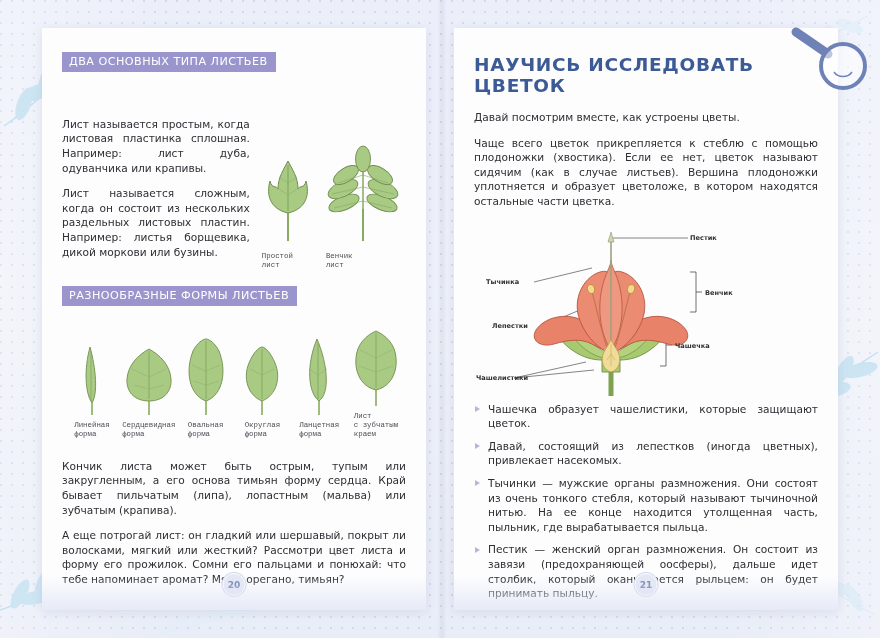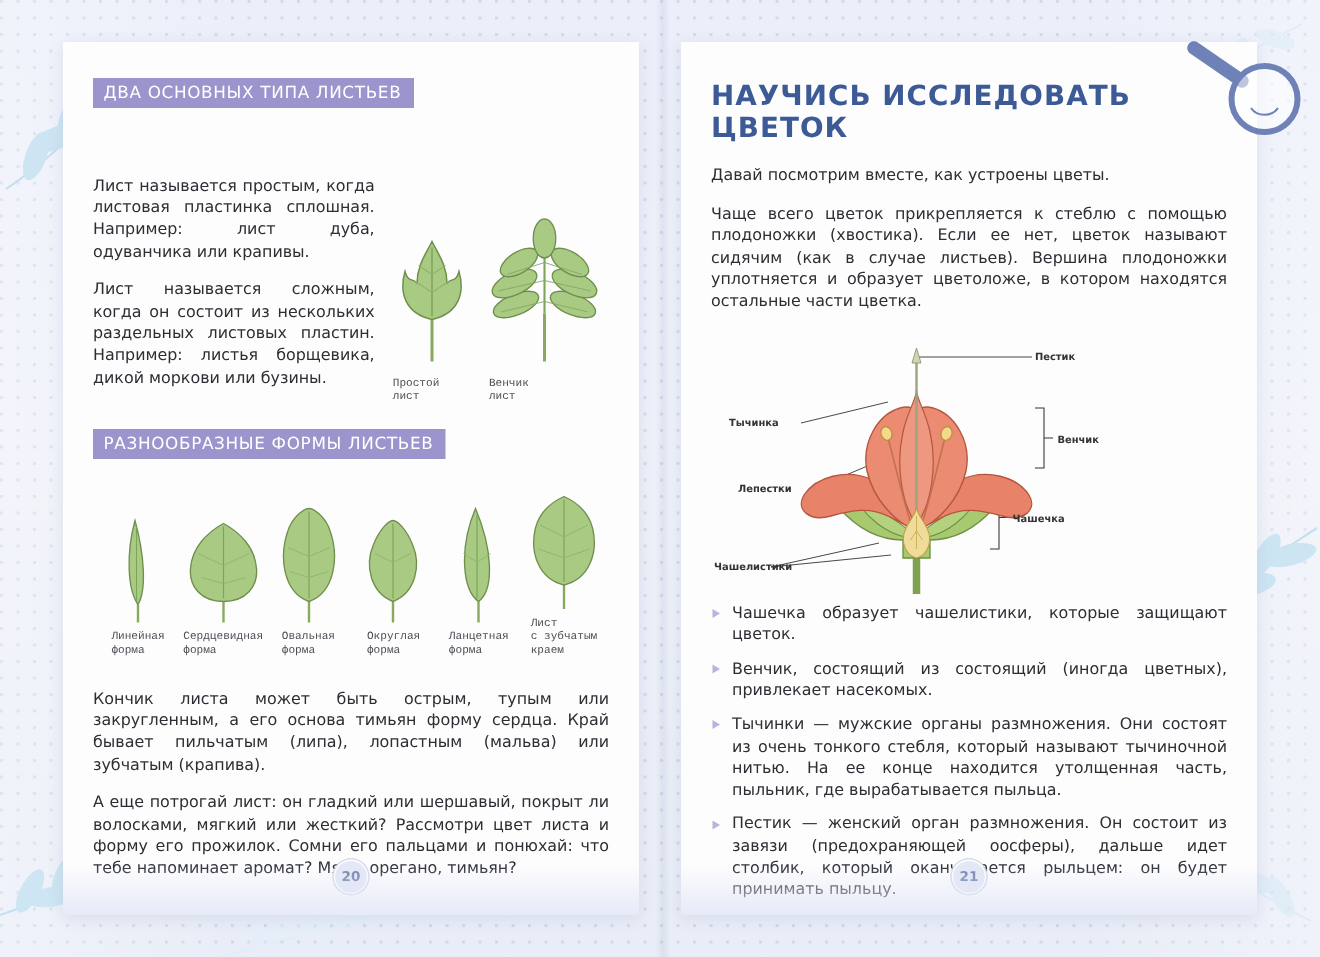--- a/index.html
+++ b/index.html
@@ -426,21 +426,21 @@
 
 
 
     <ul class="bullets">
       <li>
         <span class="tri"></span>
         <span>Чашечка образует чашелистики, которые защищают цветок.</span>
       </li>
       <li>
         <span class="tri"></span>
-        <span>Венчик, состоящий из состоящий (иногда цветных), привлекает насекомых.</span>
+        <span>Давай, состоящий из лепестков (иногда цветных), привлекает насекомых.</span>
       </li>
       <li>
         <span class="tri"></span>
         <span>Тычинки — мужские органы размножения. Они состоят из очень тонкого стебля, который называют тычиночной нитью. На ее конце находится утолщенная часть, пыльник, где вырабатывается пыльца.</span>
       </li>
       <li>
         <span class="tri"></span>
         <span>Пестик — женский орган размножения. Он состоит из завязи (предохраняющей оосферы), дальше идет столбик, который оканчивается рыльцем: он будет принимать пыльцу.</span>
       </li>
     </ul>

